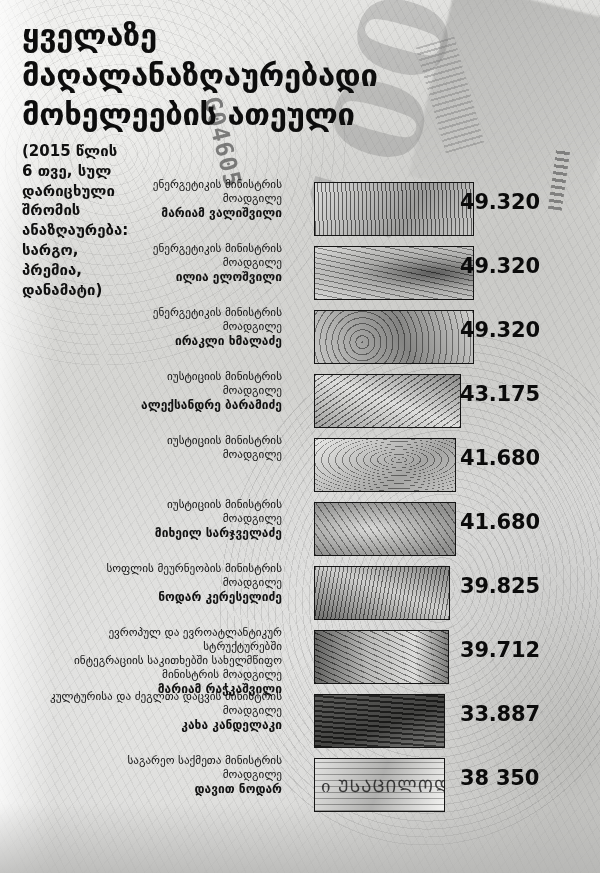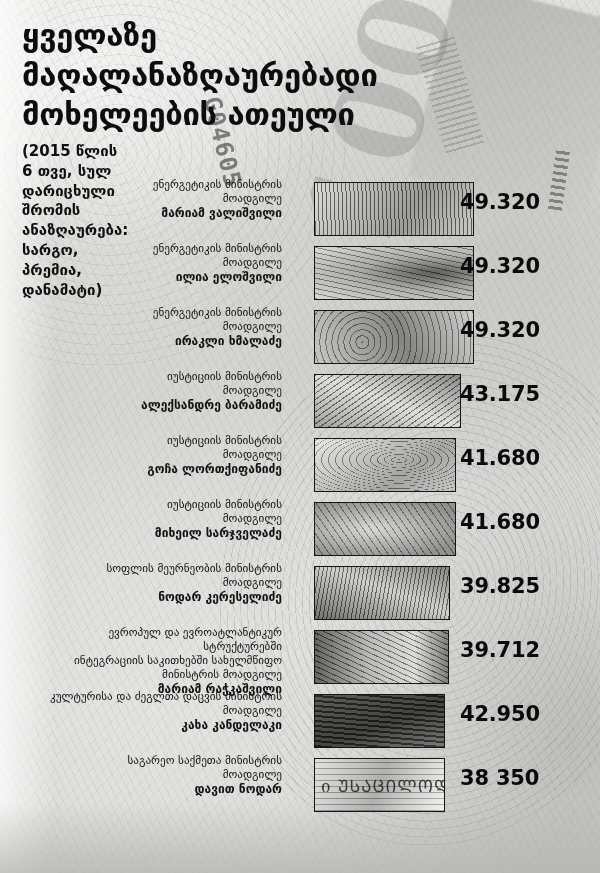--- a/index.html
+++ b/index.html
@@ -332,21 +332,20 @@
           <div class="bar f3">
             <div class="fill"></div>
           </div>
         </div>
         <div class="value">43.175</div>
       </div>
       <div class="row">
         <div class="label">
           <div class="post">იუსტიციის მინისტრის</div>
           <div class="sub" style="white-space: pre-line;">მოადგილე</div>
-          <div class="name">გოჩა ლორთქიფანიძე</div>
         </div>
         <div class="barwrap" style="width: 142px;">
           <div class="bar f4">
             <div class="fill"></div>
           </div>
         </div>
         <div class="value">41.680</div>
       </div>
       <div class="row">
         <div class="label">
@@ -392,21 +391,21 @@
         <div class="label">
           <div class="post">კულტურისა და ძეგლთა დაცვის მინისტრის</div>
           <div class="sub" style="white-space: pre-line;">მოადგილე</div>
           <div class="name">კახა კანდელაკი</div>
         </div>
         <div class="barwrap" style="width: 131px;">
           <div class="bar f8">
             <div class="fill"></div>
           </div>
         </div>
-        <div class="value">42.950</div>
+        <div class="value">33.887</div>
       </div>
       <div class="row">
         <div class="label">
           <div class="post">საგარეო საქმეთა მინისტრის</div>
           <div class="sub" style="white-space: pre-line;">მოადგილე</div>
           <div class="name">დავით ნოდარ</div>
         </div>
         <div class="barwrap" style="width: 131px;">
           <div class="bar f9">
             <div class="fill"></div>

